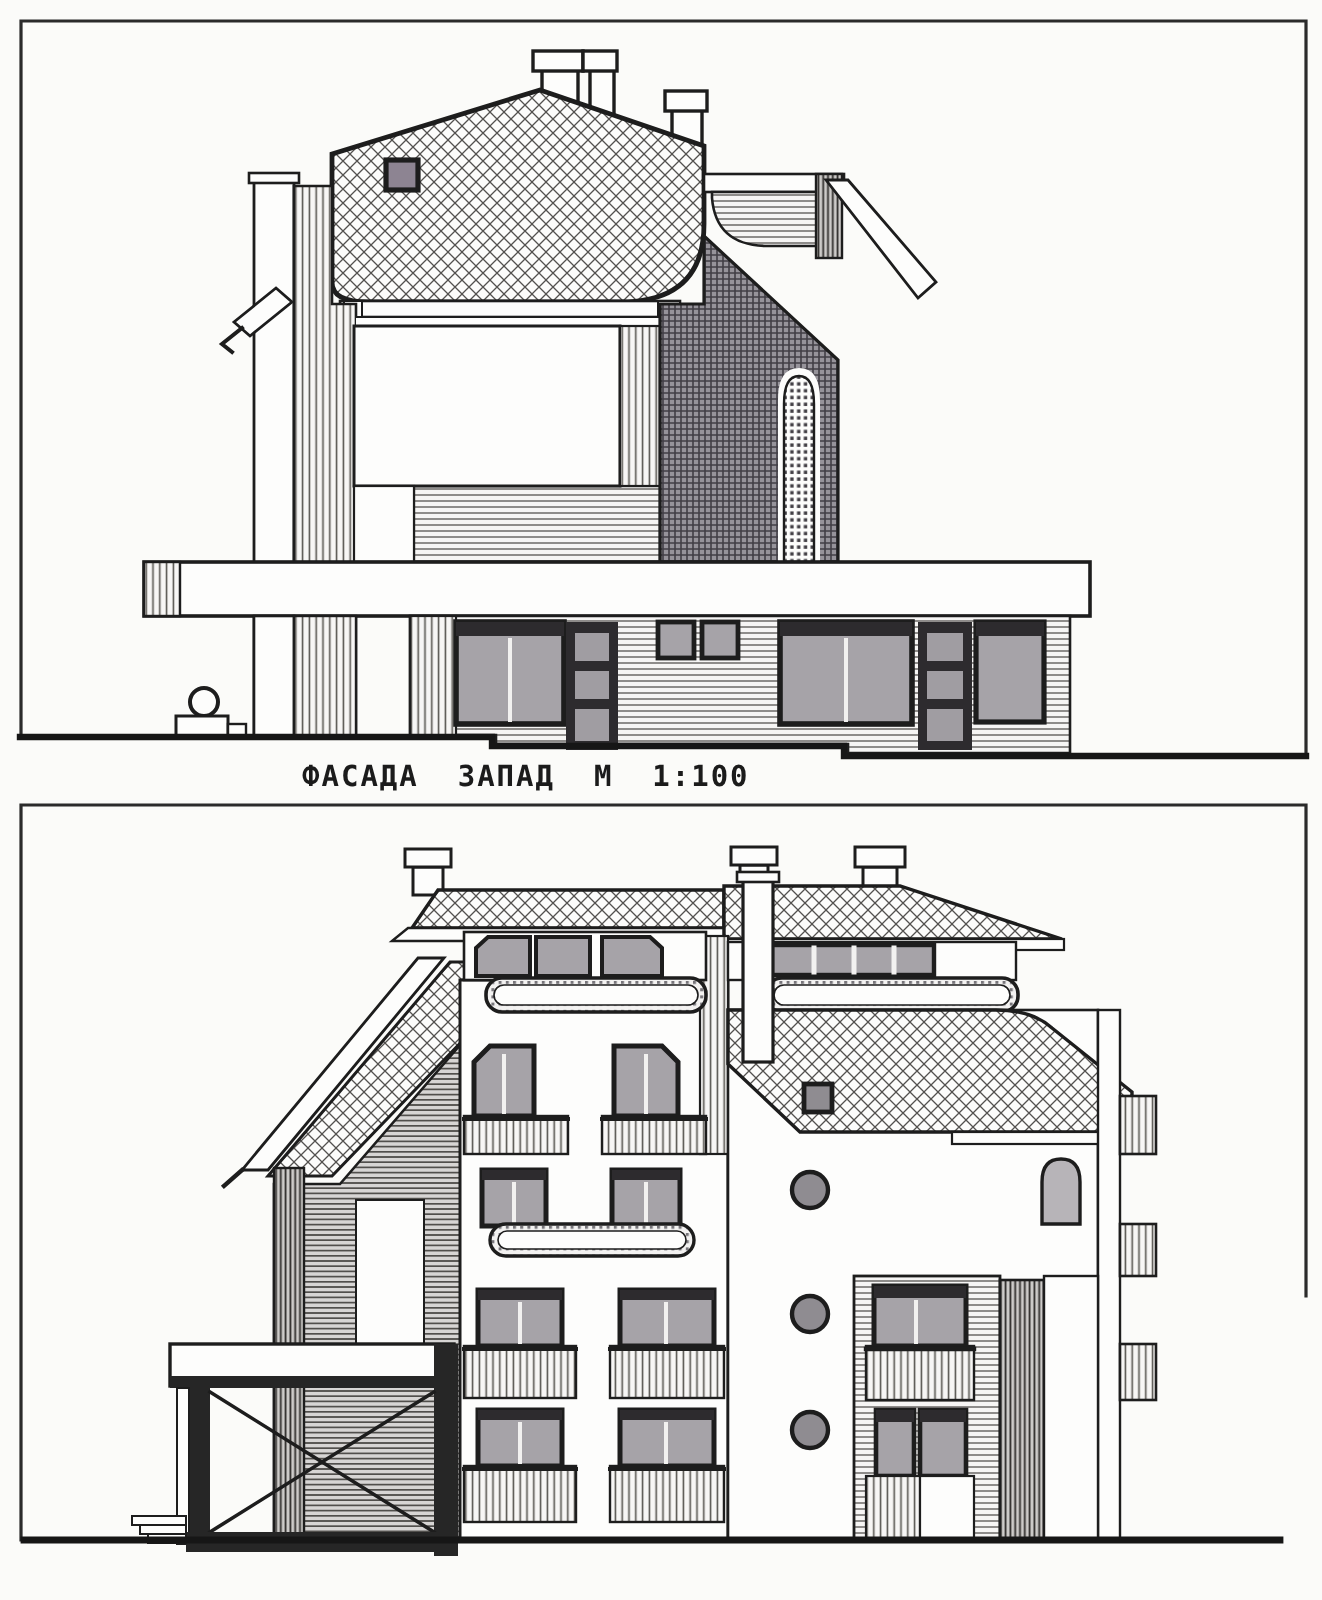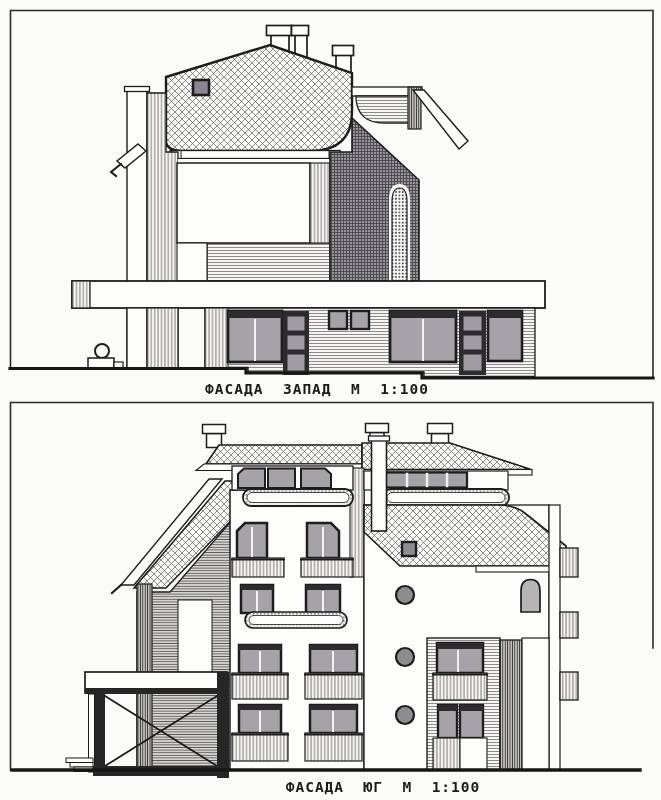--- a/index.html
+++ b/index.html
@@ -7,21 +7,20 @@
     position:relative;
     width:661px;height:800px;
     background:#fbfbf9;
     overflow:hidden;
     font-family:"DejaVu Sans Mono","Liberation Mono",monospace;
   }
   .sheet svg{position:absolute;left:0;top:0;}
   .caption{
     position:absolute;
     width:332px;
-    text-align:center;
     font-weight:700;
     font-size:14.5px;
     letter-spacing:1px;
     color:#1b1b1b;
     white-space:pre;
   }
   #cap-west{left:151px;top:381px;}
   #cap-south{left:217px;top:779px;}
 </style>
 </head>
@@ -303,15 +302,14 @@
         <rect x="70" y="762.5" width="23" height="4.5"></rect>
         <rect x="74" y="767" width="19" height="4.5"></rect>
       </g>
     </g>
 
     <path d="M12,770 H640" fill="none" stroke="#161616" stroke-width="3.4"></path>
   </g>
 </svg>
 
 <div class="caption" id="cap-west">ФАСАДА  ЗАПАД  М  1:100</div>
-<div class="caption" id="cap-south">ФАСАДА  ЮГ  М  1:100</div>
 
 </div>
 
 </body></html>

